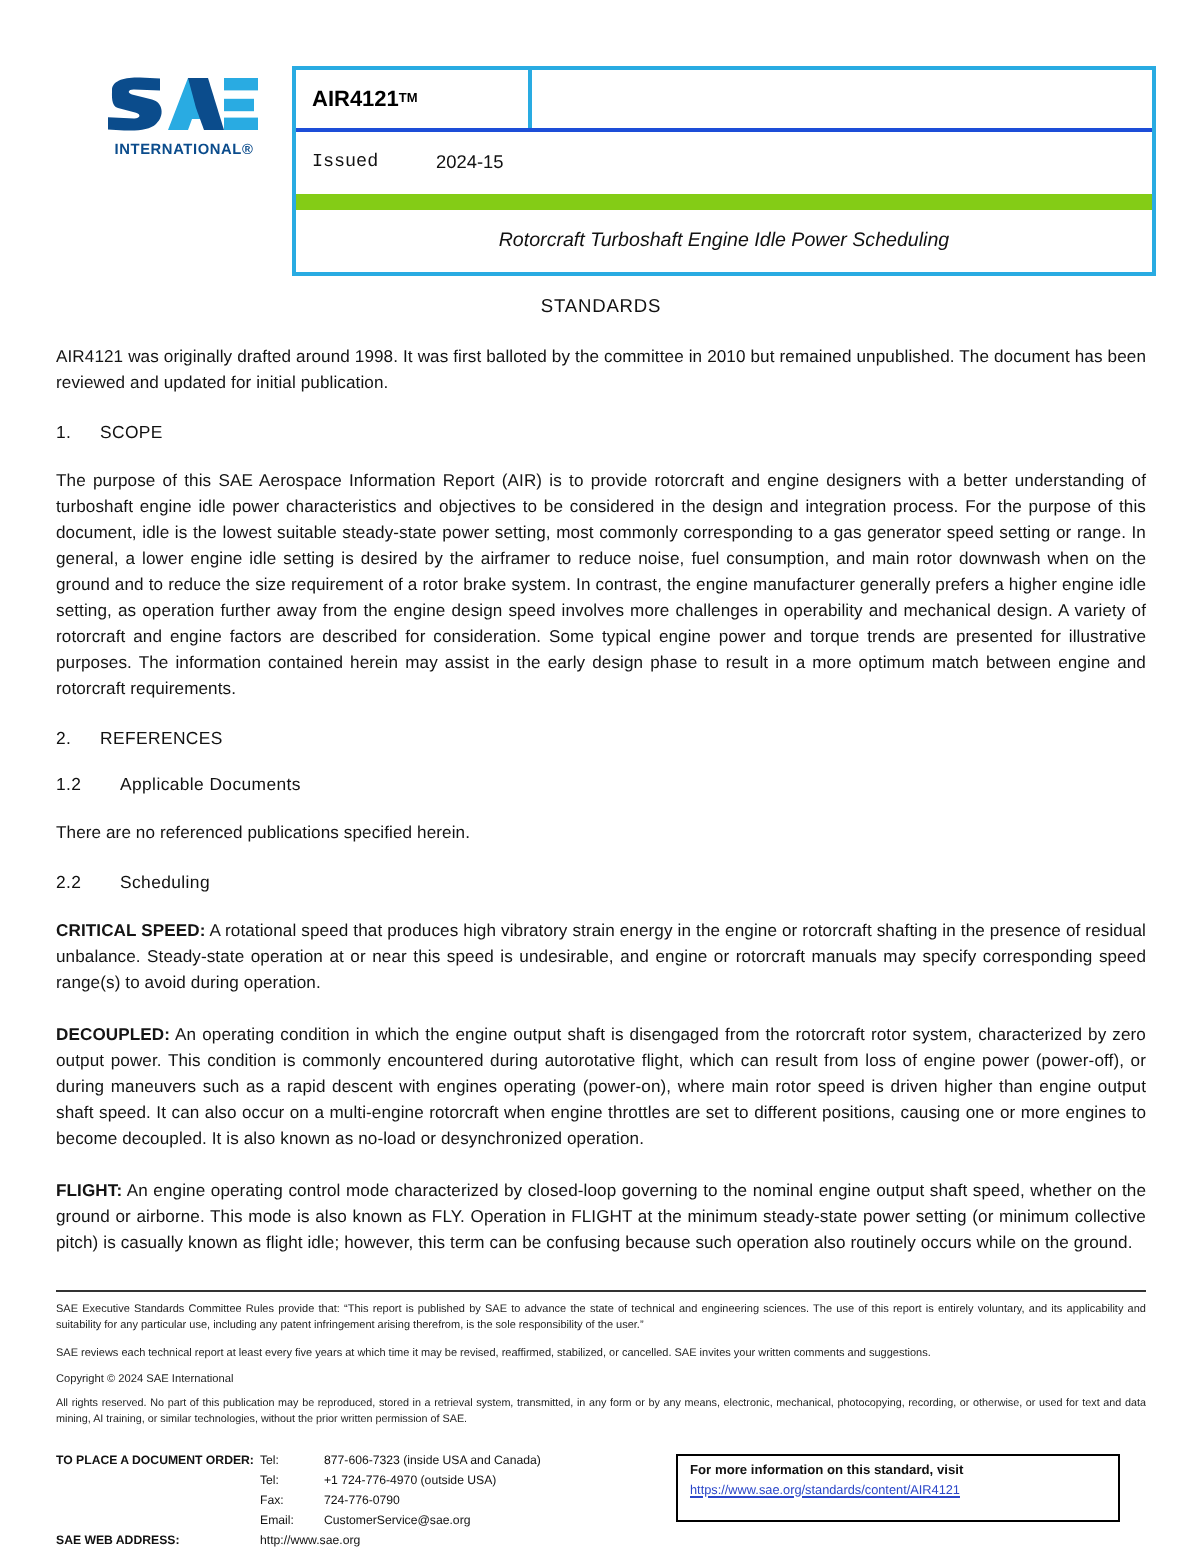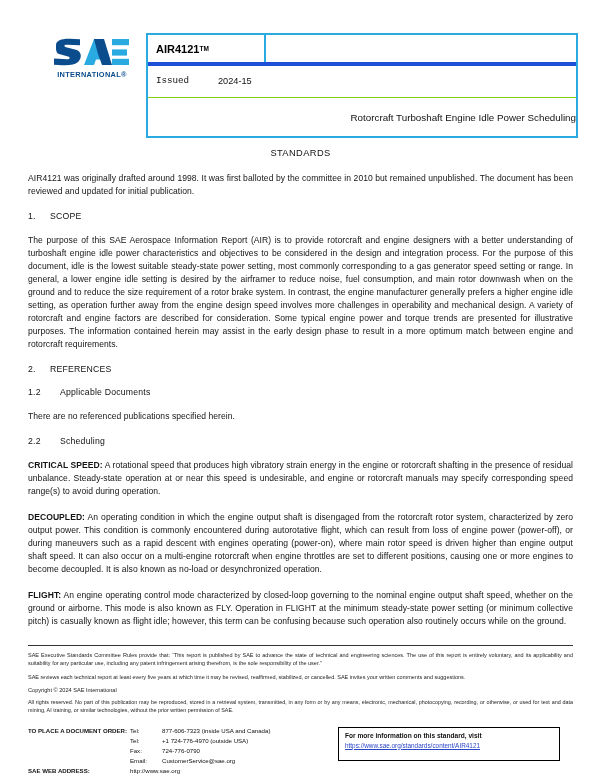--- a/index.html
+++ b/index.html
@@ -77,21 +77,21 @@
     color: #000;
   }
   .hdr-right {
     flex: 1;
     display: flex;
     flex-direction: column;
   }
   .hdr-docno-row {
     display: flex;
     height: 31px;
-    border-bottom: 4px solid #1d4ed8;
+    border-bottom: 2px solid #1d4ed8;
   }
   .hdr-docno {
     flex: 0 0 118px;
     border-right: 2px solid #29abe2;
     display: flex;
     align-items: center;
     padding-left: 8px;
     font-size: 11px;
     font-weight: bold;
     color: #000;
@@ -102,25 +102,26 @@
     display: flex;
     height: 29px;
     align-items: center;
     padding-left: 8px;
     font-size: 9.2px;
     color: #111;
   }
   .hdr-issued-label { width: 62px; font-family: Liberation Mono, monospace; }
   .hdr-issued-val { }
   .hdr-row2 {
-    border-top: 1px solid #84cc16;
+    border-top: 8px solid #84cc16;
     height: 39px;
     display: flex;
     align-items: center;
-    justify-content: flex-end;
+    justify-content: center;
+    font-style: italic;
   }
   .hdr-subject {
     font-size: 9.8px;
     color: #111;
   }
 
   
   .body-area {
     position: absolute;
     left: 28px; top: 148px;

